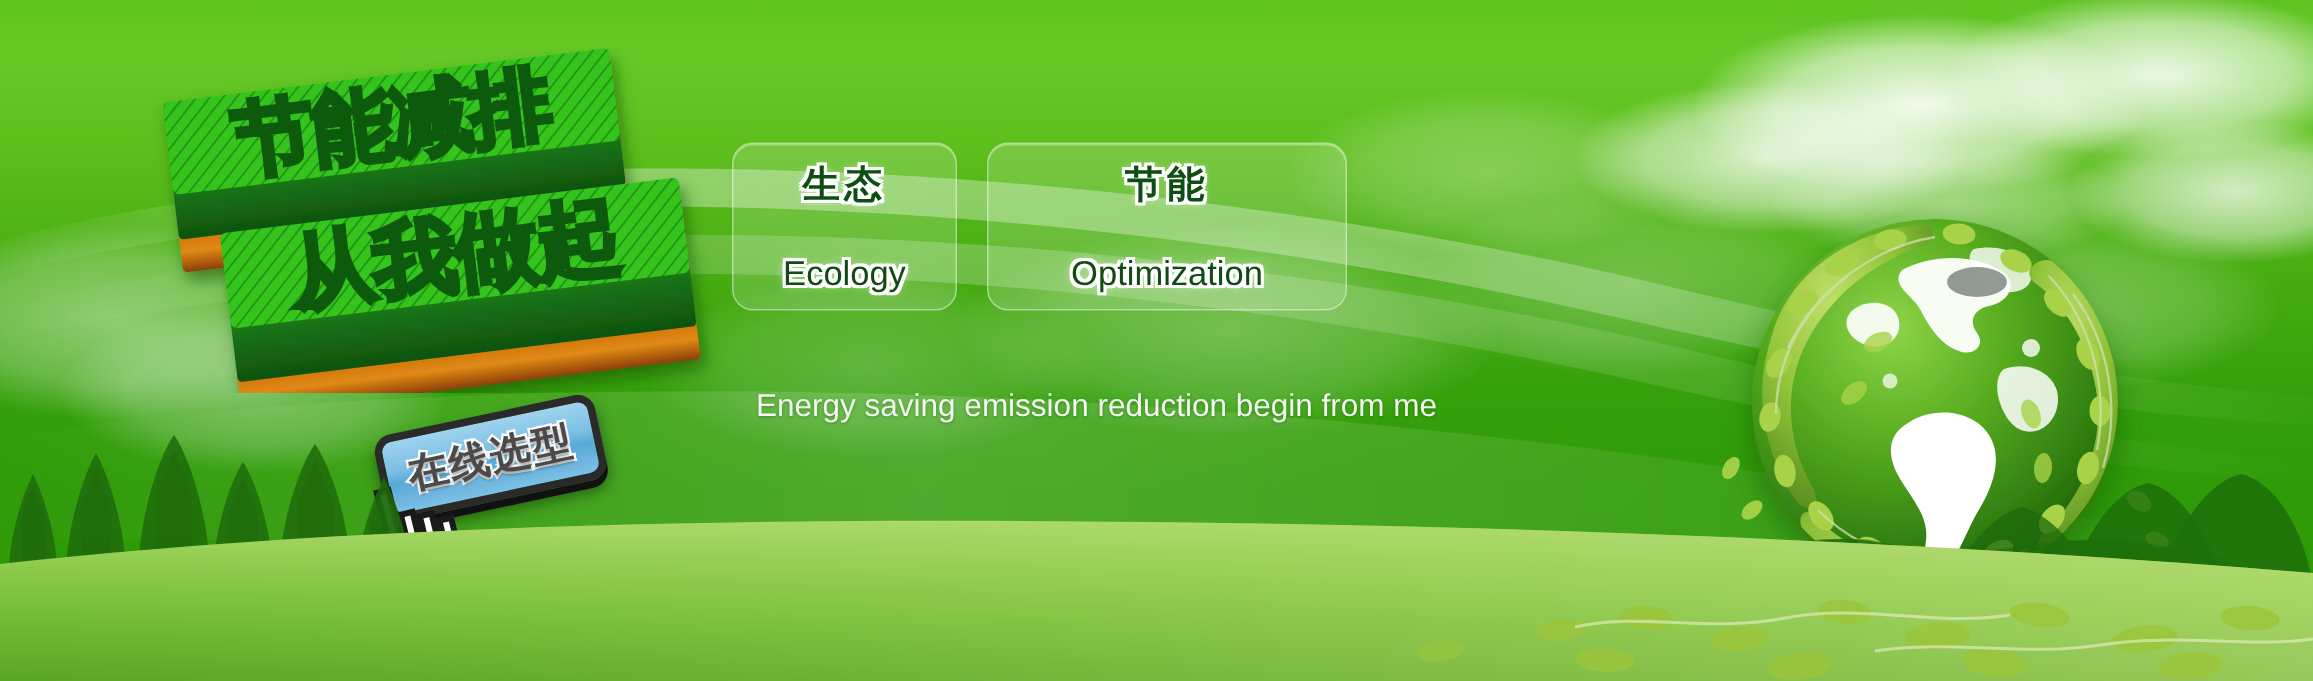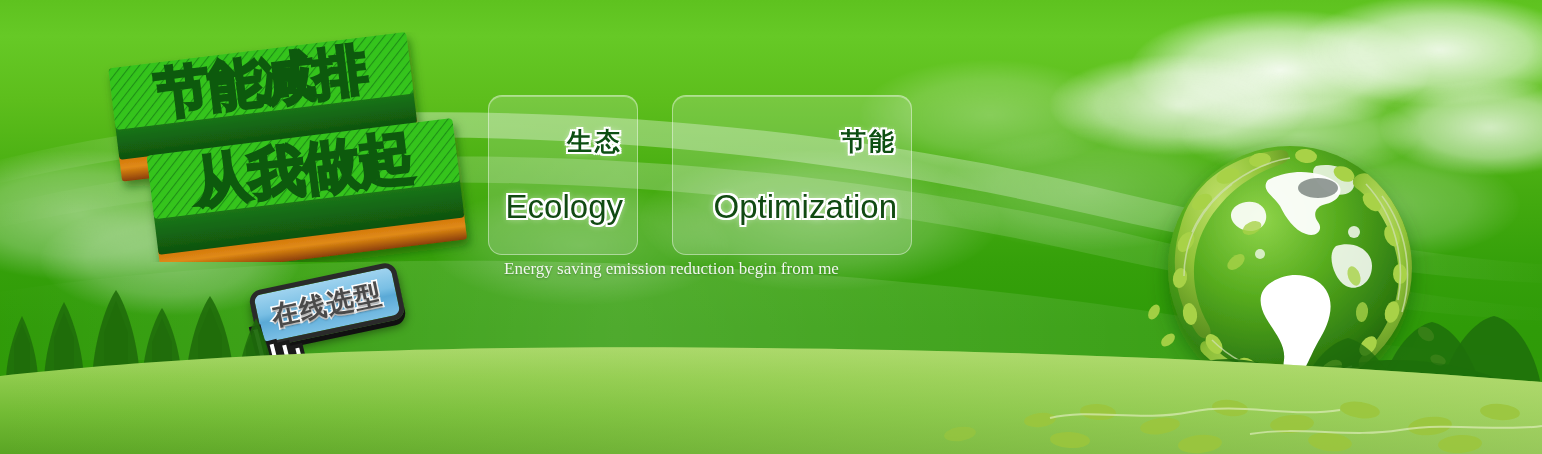--- a/index.html
+++ b/index.html
@@ -75,54 +75,54 @@
   .cursor-hand{position:absolute;left:235px;top:318px;width:78px;height:80px;}
 
   
   .cards{position:absolute;left:488px;top:95px;display:flex;gap:20px;}
   .card{
     border-radius:14px;
     background:rgba(255,255,255,.16);
     border:1px solid rgba(255,255,255,.42);
     box-shadow:inset 0 1px 0 rgba(255,255,255,.35);
     display:flex;flex-direction:column;
-    align-items:flex-end;justify-content:center;
-    height:160px;
+    align-items:center;justify-content:center;
+    height:112px;
     padding:0 14px;
     box-sizing:border-box;
   }
   .card-1{width:150px;}
-  .card-2{width:240px;margin-left:14px;}
+  .card-2{width:240px;}
   .card-3{width:208px;}
   .card-cn{
     font-family:"DejaVu Sans","Liberation Sans",sans-serif;
     font-size:25px;font-weight:bold;letter-spacing:3px;
     color:#0d4f12;
     text-shadow:
       -2px -2px 0 #fff, 2px -2px 0 #fff, -2px 2px 0 #fff, 2px 2px 0 #fff,
       0 -2px 0 #fff, 0 2px 0 #fff, -2px 0 0 #fff, 2px 0 0 #fff,
       0 0 6px rgba(255,255,255,.9);
     margin-bottom:30px;white-space:nowrap;
   }
   .card-en{
     font-family:"Liberation Sans","DejaVu Sans",sans-serif;
-    font-size:33px;font-weight:normal;
+    font-size:23px;font-weight:normal;
     color:#114a12;
     text-shadow:
       -2px -2px 0 #fff, 2px -2px 0 #fff, -2px 2px 0 #fff, 2px 2px 0 #fff,
       0 -2px 0 #fff, 0 2px 0 #fff, -2px 0 0 #fff, 2px 0 0 #fff,
       0 0 7px rgba(255,255,255,.95);
     white-space:nowrap;
   }
 
   
   .tagline{
     position:absolute;left:504px;top:259px;
-    font-family:Liberation Serif, serif;
-    font-size:17px;color:#f2f7ef;
+    font-family:Liberation Sans, sans-serif;
+    font-size:21px;color:#f2f7ef;
     text-shadow:0 1px 2px rgba(0,60,0,.35);
     white-space:nowrap;
   }
 
   
   .globe{position:absolute;left:1140px;top:136px;width:318px;height:300px;}
   .globe svg{display:block;width:100%;height:100%;}
 
   
   .ground{position:absolute;left:0;bottom:0;width:1542px;height:120px;pointer-events:none;}

